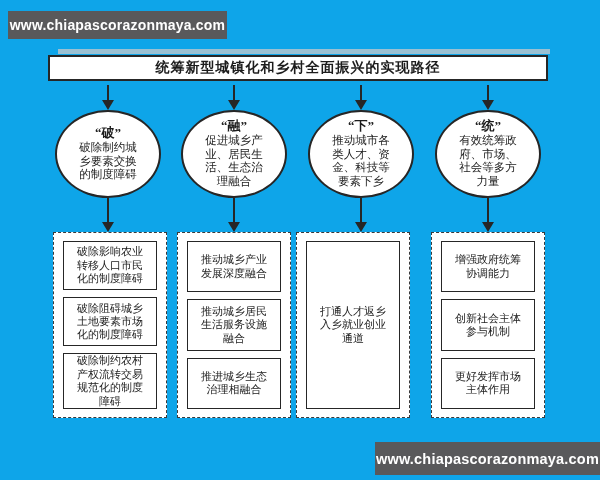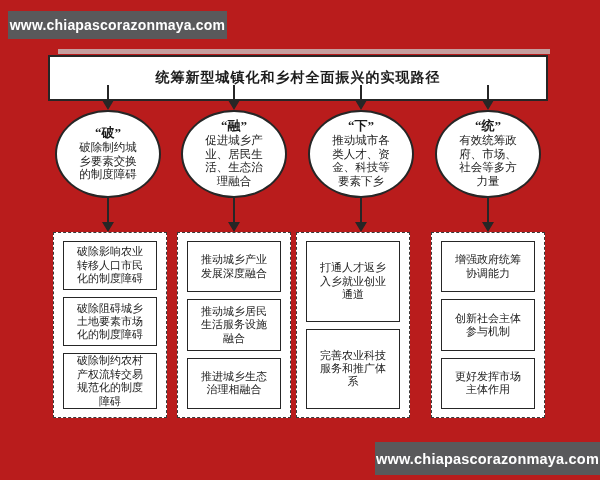--- a/index.html
+++ b/index.html
@@ -2,38 +2,38 @@
 <html><head>
 <meta charset="utf-8">
 <style>
   :root{
     --line:#262626;
     --banner:#59595b;
   }
   *{margin:0;padding:0;box-sizing:border-box;}
   html,body{width:600px;height:480px;background:#ffffff;overflow:hidden;}
   body{font-family:"Liberation Serif","DejaVu Serif",serif;color:#1c1c1c;}
-  .page{position:relative;width:600px;height:480px;background:#b91c1c;}
+  .page{position:relative;width:600px;height:480px;background:#0ea5e9;}
 
   
   .banner{
     position:absolute;background:var(--banner);color:#fff;
     display:flex;align-items:center;justify-content:center;
     font-family:"Liberation Sans","DejaVu Sans",sans-serif;
     font-weight:bold;font-size:14px;letter-spacing:.2px;
   }
   .banner-top{left:8px;top:11px;width:219px;height:28px;}
   .banner-bottom{left:375px;top:442px;width:225px;height:33px;font-size:14.5px;}
 
   
   .gray-strip{position:absolute;left:58px;top:49px;width:492px;height:5px;background:#c9c9c9;opacity:.75;}
 
   
   .title-box{
-    position:absolute;left:48px;top:55px;width:500px;height:46px;
+    position:absolute;left:48px;top:55px;width:500px;height:26px;
     border:2px solid var(--line);background:#fff;
     display:flex;align-items:center;justify-content:center;
     font-size:14px;font-weight:600;letter-spacing:1px;
   }
 
   
   .stem{position:absolute;width:2px;background:var(--line);}
   .stem-top{top:85px;height:17px;}
   .stem-mid{top:198px;height:26px;}
   .arrowhead{
@@ -130,23 +130,20 @@
   <div class="circle" style="left:308px">
     <div class="kw">“下”</div>
     <div class="ctext"><span>推动城市各类人才、资金、科技等要素下乡</span></div>
   </div>
   <div class="stem stem-mid" style="left:360px"></div>
   <div class="arrowhead ah-mid" style="left:355px"></div>
   <div class="dashed" style="left:296px">
     <div class="ibox">
         <span>打通人才返乡入乡就业创业通道</span>
       </div>
-    <div class="ibox">
-        <span>完善农业科技服务和推广体系</span>
-      </div>
   </div>
 
   <div class="stem stem-top" style="left:487px"></div>
   <div class="arrowhead ah-top" style="left:482px"></div>
   <div class="circle" style="left:435px">
     <div class="kw">“统”</div>
     <div class="ctext"><span>有效统筹政府、市场、社会等多方力量</span></div>
   </div>
   <div class="stem stem-mid" style="left:487px"></div>
   <div class="arrowhead ah-mid" style="left:482px"></div>

